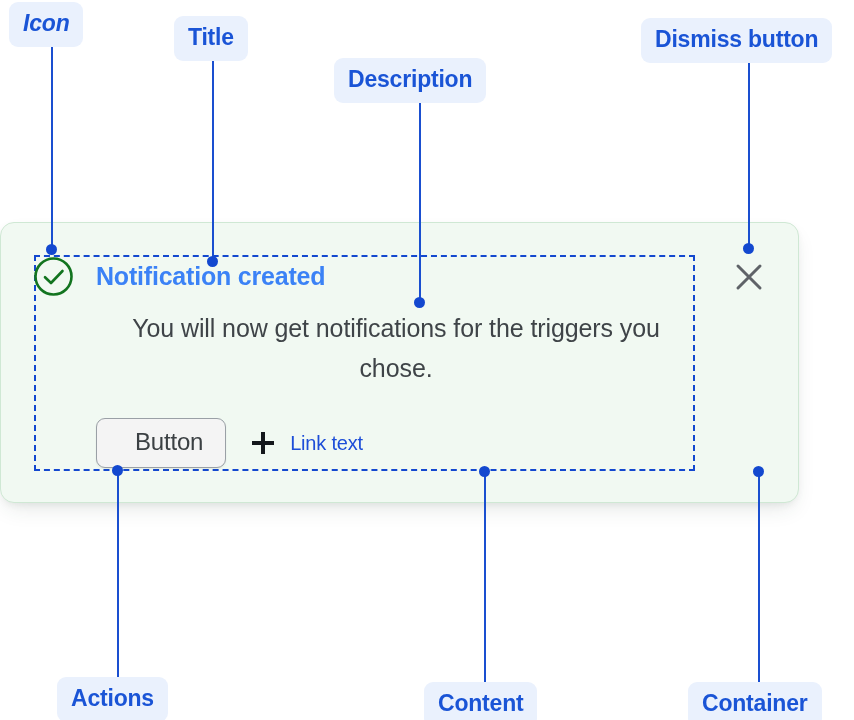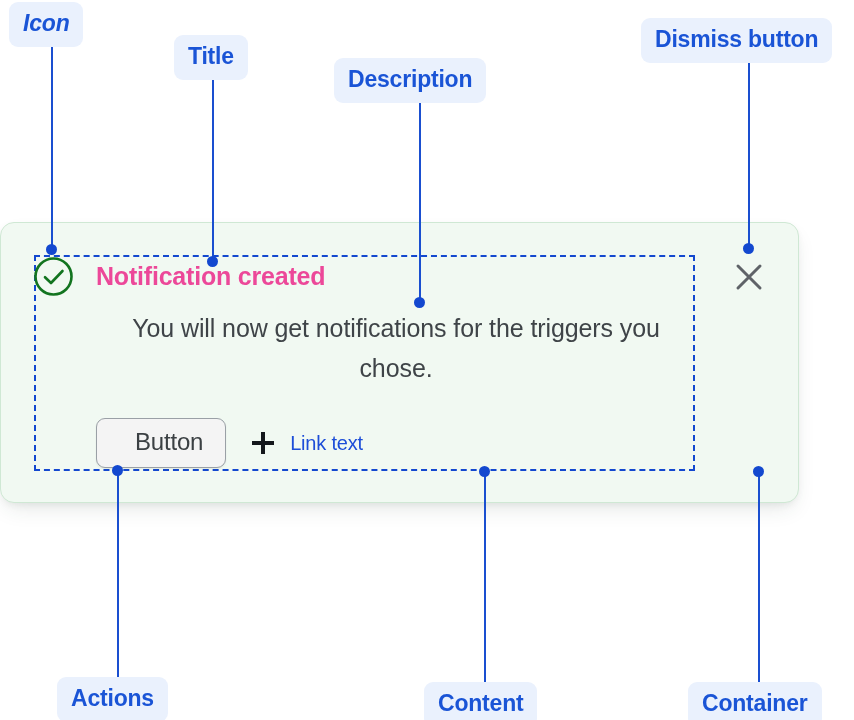--- a/index.html
+++ b/index.html
@@ -84,21 +84,21 @@
     height: 41px;
   }
 
   
   .notif-title {
     position: absolute;
     left: 96px;
     top: 261px;
     font-size: 25px;
     font-weight: 700;
-    color: #ec4899;
+    color: #3b82f6;
     letter-spacing: -0.2px;
     line-height: 1.2;
     white-space: nowrap;
   }
   .notif-desc {
     position: absolute;
     left: 96px;
     top: 308px;
     width: 600px;
     font-size: 25px;
@@ -225,21 +225,21 @@
   <div class="dot" style="left:112px; top:465px;"></div>
 
   <div class="leader" style="left:484px; top:476px; height:206px;"></div>
   <div class="dot" style="left:479px; top:466px;"></div>
 
   <div class="leader" style="left:758px; top:476px; height:206px;"></div>
   <div class="dot" style="left:753px; top:466px;"></div>
 
   <div class="pill" style="left:9px; top:2px;font-style:italic;">Icon</div>
 
-  <div class="pill" style="left:174px; top:35px;">Title</div>
+  <div class="pill" style="left:174px; top:16px;">Title</div>
 
   <div class="pill" style="left:334px; top:58px;text-align:right;">Description</div>
 
   <div class="pill" style="left:641px; top:18px;">Dismiss button</div>
 
   <div class="pill" style="left:57px; top:677px;">Actions</div>
 
   <div class="pill" style="left:424px; top:682px;">Content</div>
 
   <div class="pill" style="left:688px; top:682px;">Container</div>

